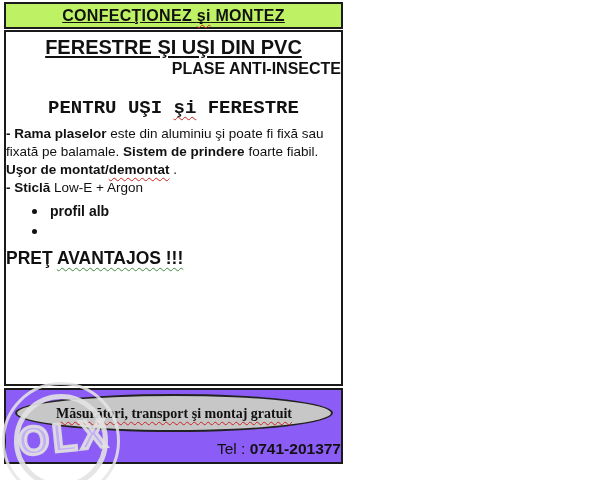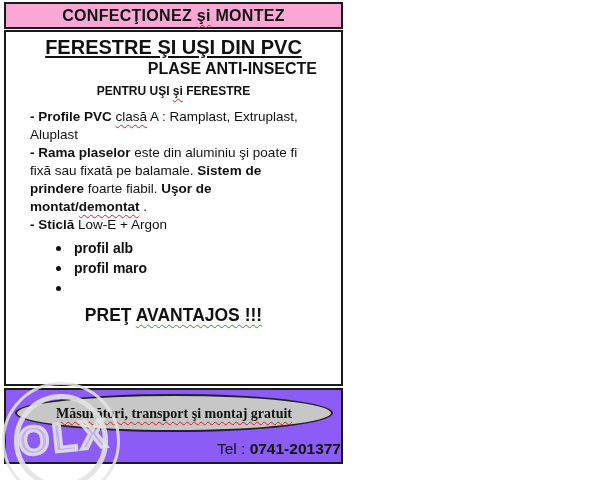--- a/index.html
+++ b/index.html
@@ -4,53 +4,54 @@
 <style>
   * { margin:0; padding:0; box-sizing:border-box; }
   html,body { width:600px; height:480px; }
   body {
     position:relative; overflow:hidden; background:#ffffff;
     font-family:"Liberation Sans","DejaVu Sans",sans-serif; color:#111;
   }
   .ad { position:absolute; left:4px; top:2px; width:339px; }
 
   .header-box {
-    height:27px; border:2px solid #1a1a1a; background:#f9a8d4;
+    height:27px; border:2px solid #1a1a1a; background:#bef264;
     text-align:center; line-height:23px; font-weight:bold; font-size:16px;
     letter-spacing:0.3px;
+    text-decoration:underline;
   }
 
   .main-box {
     margin-top:1px; height:356px; border:2px solid #1a1a1a; background:#fff;
-    padding:0 24px; overflow:hidden;
+    padding:0 0; overflow:hidden;
   }
 
   .t1 { margin-top:4px; text-align:center; font-size:20px; font-weight:bold;
         line-height:22px; text-decoration:underline; text-underline-offset:2px; }
   .t2 { text-align:right; font-size:16px; font-weight:bold; line-height:22px; }
-  .t3 { margin-top:3px; text-align:center; font-size:12px; font-weight:bold; line-height:17px; }
+  .t3 { margin-top:20px; text-align:center; font-size:19px; font-weight:bold; line-height:17px;font-family:Liberation Mono, monospace; }
 
   .features { margin-top:8px; font-size:13.5px; line-height:18px; }
   .b { font-weight:bold; }
   .serif { font-family:"Liberation Serif","DejaVu Serif",serif; font-size:14px; }
 
   .sq-red   { text-decoration-line:underline; text-decoration-style:wavy;
               text-decoration-color:#cc2222; text-decoration-thickness:1px;
               text-underline-offset:3px; text-decoration-skip-ink:none; }
   .sq-green { text-decoration-line:underline; text-decoration-style:wavy;
               text-decoration-color:#3d8b3d; text-decoration-thickness:1px;
               text-underline-offset:3px; text-decoration-skip-ink:none; }
 
   .bullets { margin-top:4px; }
   .bullet-row { display:flex; align-items:center; height:20px; padding-left:26px;
                 font-weight:bold; font-size:14px; }
   .bullet-dot { width:5px; height:5px; border-radius:50%; background:#111;
                 margin-right:13px; flex:0 0 auto; }
 
-  .price { margin-top:6px; text-align:center; font-weight:bold; font-size:17.5px;
+  .price { margin-top:6px; text-align:left; font-weight:bold; font-size:17.5px;
            line-height:22px; }
 
   .bottom-box {
     margin-top:2px; height:76px; border:2px solid #1a1a1a; background:#8b5cf6;
     position:relative;
   }
   .banner {
     position:absolute; left:9px; top:4px; width:318px; height:38px;
     border:2px solid #222; border-radius:50%; background:#c7c7c7;
     text-align:center; line-height:36px;
@@ -82,38 +83,31 @@
 
   <div class="main-box">
     <div class="t1">FERESTRE ŞI UŞI DIN PVC</div>
     <div class="t2">PLASE ANTI-INSECTE</div>
     <div class="t3">
       <span>PENTRU UŞI </span><span class="sq-red">şi</span><span> FERESTRE</span>
     </div>
 
     <div class="features">
       <div>
-        <span class="b">- Profile PVC </span><span class="sq-red">clasă</span><span> A : Ramplast, Extruplast, Aluplast</span>
-      </div>
-      <div>
         <span class="b">- Rama plaselor</span><span> este din aluminiu şi poate fi fixă sau fixată pe balamale. </span><span class="b">Sistem de prindere</span><span> foarte fiabil. </span><span class="b">Uşor de montat/</span><span class="b sq-red">demontat</span><span> .</span>
       </div>
       <div>
         <span class="b">- Sticlă</span><span> Low-E + Argon</span>
       </div>
     </div>
 
     <div class="bullets">
       <div class="bullet-row">
         <span class="bullet-dot"></span>
         <span>profil alb</span>
-      </div>
-      <div class="bullet-row">
-        <span class="bullet-dot"></span>
-        <span>profil maro</span>
       </div>
       <div class="bullet-row">
         <span class="bullet-dot"></span>
       </div>
     </div>
 
     <div class="price">
       <span>PREŢ </span><span class="sq-green">AVANTAJOS !!!</span>
     </div>
   </div>

